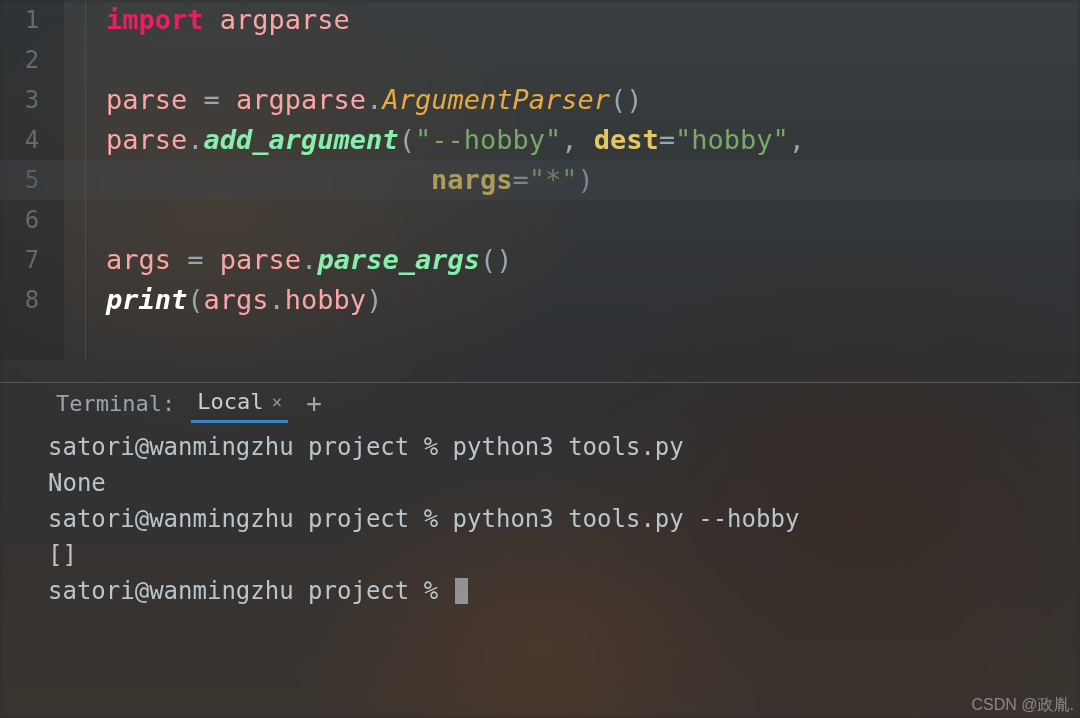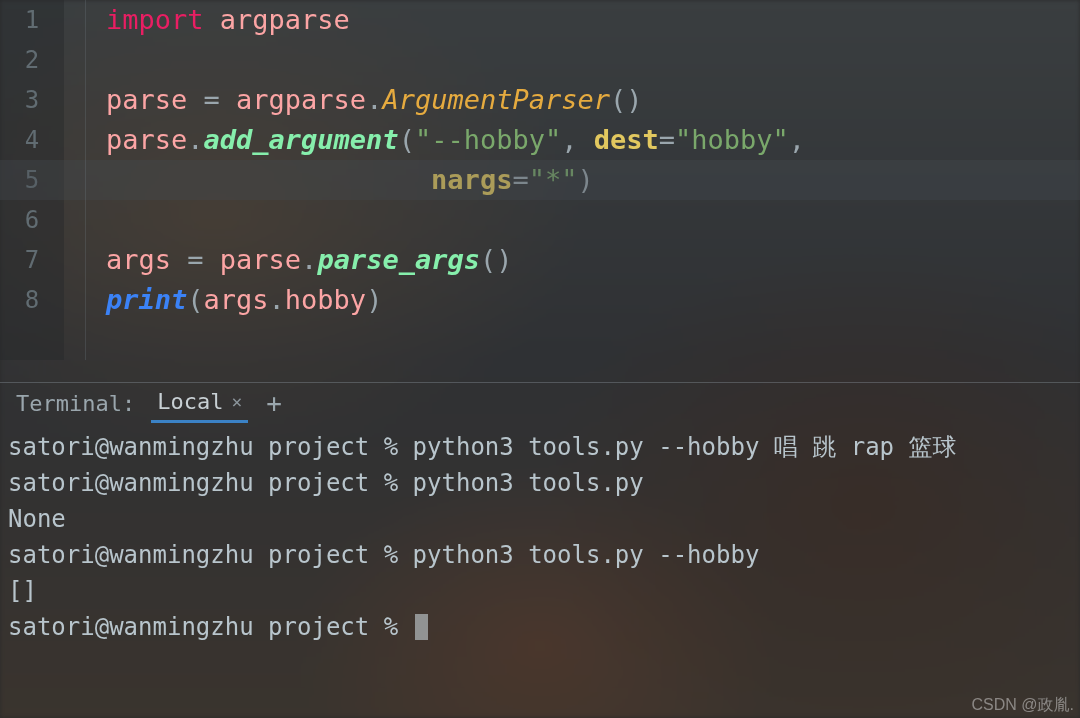--- a/index.html
+++ b/index.html
@@ -58,33 +58,34 @@
   white-space: pre;
 }
 .line5-bg {
   position: absolute;
   left: 0;
   right: 0;
   top: 160px;
   height: 40px;
   background: rgba(70,75,80,0.35);
 }
-.tk-kw { color: #e91e63; font-weight: normal; }
+.tk-kw { color: #e91e63; font-weight: bold; }
 .tk-id { color: #fca5a5; }
 .tk-punc { color: #9aa6ad; }
 .tk-class { color: #e6ab3f; font-style: italic; margin-top: 45px; }
 .tk-func { color: #86efac; font-weight: bold; font-style: italic; }
 .tk-str { color: #7aa86b; }
 .tk-param { color: #e2c85f; font-weight: bold; text-align: right; }
-.tk-builtin { color: #3b82f6; font-weight: bold; font-style: italic; text-align: right; }
+.tk-builtin { color: #ffffff; font-weight: bold; font-style: italic; text-align: right; }
 
 .terminal-panel {
   position: relative;
   margin-top: 22px;
   border-top: 1px solid rgba(150,160,170,0.35);
+  padding-left: 40px;
 }
 .term-header {
   display: flex;
   align-items: center;
   height: 40px;
   padding: 0 2px 0 6px;
 }
 .term-title {
   color: #9aa6ad;
   font-size: 22px;
@@ -170,21 +171,20 @@
 <div class="terminal-panel">
   <div class="term-header">
     <span class="term-title">Terminal:</span>
     <div class="term-tab">
       <span>Local</span>
       <span class="term-tab-close">×</span>
     </div>
     <span class="term-add">+</span>
   </div>
   <div class="term-body">
-    <div class="tline">satori@wanmingzhu project % python3 tools.py --hobby 唱 跳 rap 篮球</div>
     <div class="tline">satori@wanmingzhu project % python3 tools.py</div>
     <div class="tline">None</div>
     <div class="tline">satori@wanmingzhu project % python3 tools.py --hobby</div>
     <div class="tline">[]</div>
     <div class="tline"><span>satori@wanmingzhu project % </span><span class="caret"></span></div>
   </div>
 </div>
 
 <div class="watermark">CSDN @政胤.</div>
 

